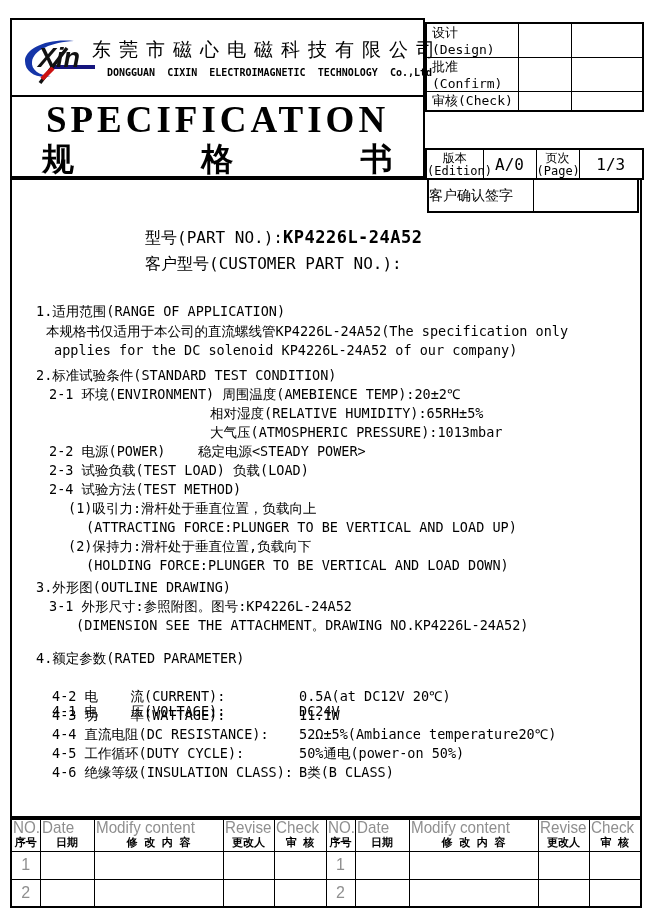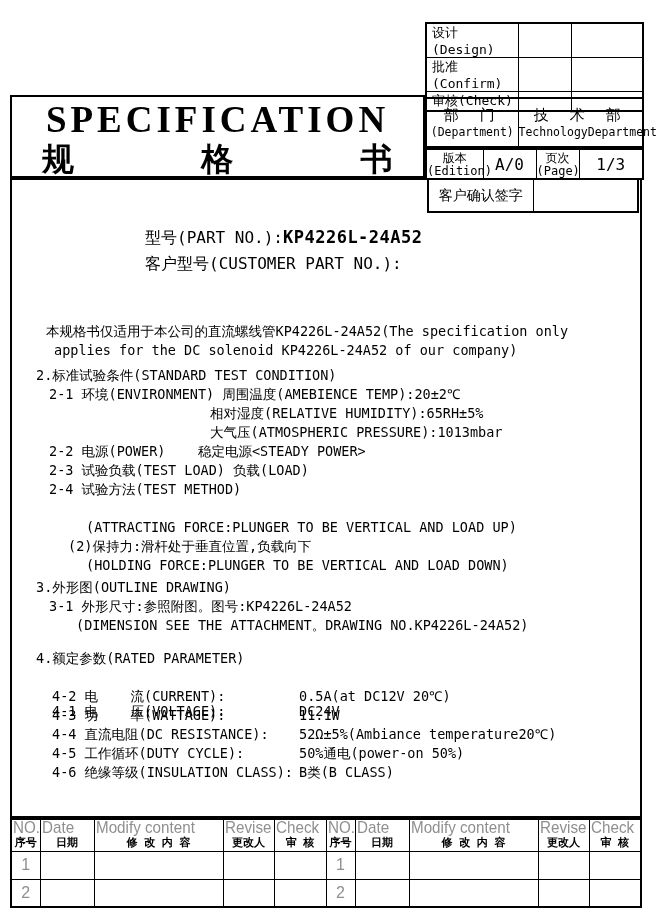--- a/index.html
+++ b/index.html
@@ -34,21 +34,21 @@
   .dept-row  { left:425px; top:97px;  width:217px; height:51px; }
   .dept-row td { text-align:center; }
   .cell-cn-lg { font-size:15px; letter-spacing:6px; display:block; }
   .cell-en-sm { font-size:11.5px; display:block; letter-spacing:0; }
   .edition-row { left:425px; top:148px; width:217px; height:32px; }
   .edition-row td { text-align:center; }
   .cell-cn-xs { font-size:12px; display:block; line-height:13px; }
   .cell-en-xs { font-size:12px; display:block; line-height:12px; }
   .cell-val   { font-size:16px;margin-top:39px; }
   .confirm-row { left:427px; top:178px; width:210px; height:35px; }
-  .confirm-row td { text-align:center; font-size:14px; }
+  .confirm-row td { text-align:left; font-size:14px; }
   .grid-outer { border:2px solid #000 !important; }
   
   .main-box { position:absolute; left:10px; top:178px; width:632px; height:640px;
               border:2px solid #000; }
   .abs { position:absolute; white-space:pre; }
   .cust { font-size:16px; line-height:22px; }
   .cust-val { font-size:17px; font-weight:bold; letter-spacing:0.5px; }
   .bline { font-size:13.5px; line-height:18px; }
   .param-label { display:inline-block; width:247px; white-space:pre; }
   .param-value { white-space:pre; }
@@ -62,20 +62,35 @@
   .rev-cn { position:absolute; left:0; right:0; bottom:1px; font-size:11px; text-align:center;
             white-space:nowrap; }
   .rev-no { font-family:"Liberation Sans",sans-serif; font-size:16px; color:#8f8f8f;
             text-align:center; vertical-align:middle; }
 </style>
 </head>
 <body>
 
 <div class="page">
 
+  <div class="company-box">
+    <div class="logo">
+      <svg viewBox="0 0 76 52" width="76" height="52">
+        <path d="M54 6 C 26 3 5 14 5 26 C 5 38 18 44 31 41 C 19 41 11 34 12 27 C 13 15 32 7 54 6 Z" fill="#1535a8"></path>
+        <rect x="33" y="30" width="42" height="4" fill="#15157e"></rect>
+        <line x1="47" y1="13" x2="20" y2="48" stroke="#111111" stroke-width="3.5"></line>
+        <line x1="33" y1="33" x2="22" y2="44" stroke="#cc1111" stroke-width="4.5"></line>
+        <text x="18" y="32" font-family="Liberation Sans, sans-serif" font-size="27" font-weight="bold" font-style="italic" fill="#111111">Xin</text>
+      </svg>
+    </div>
+    <div class="company-names">
+      <div class="company-cn">东莞市磁心电磁科技有限公司</div>
+      <div class="company-en">DONGGUAN  CIXIN  ELECTROIMAGNETIC  TECHNOLOGY  Co.,Ltd</div>
+    </div>
+  </div>
 
   <div class="spec-box">
     <div class="title-en">SPECIFICATION</div>
     <div class="title-cn">规 格 书</div>
   </div>
 
   <table class="grid approval grid-outer">
     <colgroup>
         <col style="width:92px">
         <col style="width:53px">
@@ -93,38 +108,20 @@
       <td></td>
     </tr>
     <tr>
       <td>审核(Check)</td>
       <td></td>
       <td></td>
     </tr>
   </tbody>
     </table>
 
-  <table class="grid dept-row grid-outer">
-    <colgroup>
-        <col style="width:92px">
-        <col style="width:125px">
-      </colgroup>
-    <tbody>
-        <tr>
-      <td>
-        <span class="cell-cn-lg">部 门</span>
-        <span class="cell-en-sm">(Department)</span>
-      </td>
-      <td>
-        <span class="cell-cn-lg">技 术 部</span>
-        <span class="cell-en-sm">TechnologyDepartment</span>
-      </td>
-    </tr>
-  </tbody>
-    </table>
 
   <table class="grid edition-row grid-outer">
     <colgroup>
         <col style="width:57px">
         <col style="width:53px">
         <col style="width:43px">
         <col style="width:64px">
       </colgroup>
     <tbody>
         <tr>
@@ -153,30 +150,32 @@
       <td></td>
     </tr>
   </tbody>
     </table>
 
   <div class="main-box">
 
     <div class="abs cust" style="left:133px; top:46px;"><span>型号(PART NO.):</span><span class="cust-val" style="">KP4226L-24A52</span></div>
     <div class="abs cust" style="left:133px; top:73px;">客户型号(CUSTOMER PART NO.):</div>
 
+    <div class="abs bline" style="left:24px;  top:122px;">1.适用范围(RANGE OF APPLICATION)</div>
     <div class="abs bline" style="left:34px;  top:142px;">本规格书仅适用于本公司的直流螺线管KP4226L-24A52(The specification only</div>
     <div class="abs bline" style="left:42px;  top:161px;">applies for the DC solenoid KP4226L-24A52 of our company)</div>
 
     <div class="abs bline" style="left:24px;  top:186px;">2.标准试验条件(STANDARD TEST CONDITION)</div>
     <div class="abs bline" style="left:37px;  top:205px;">2-1 环境(ENVIRONMENT) 周围温度(AMEBIENCE TEMP):20±2℃</div>
     <div class="abs bline" style="left:198px; top:224px;">相对湿度(RELATIVE HUMIDITY):65RH±5%</div>
     <div class="abs bline" style="left:198px; top:243px;">大气压(ATMOSPHERIC PRESSURE):1013mbar</div>
     <div class="abs bline" style="left:37px;  top:262px;">2-2 电源(POWER)    稳定电源&lt;STEADY POWER&gt;</div>
     <div class="abs bline" style="left:37px;  top:281px;">2-3 试验负载(TEST LOAD) 负载(LOAD)</div>
     <div class="abs bline" style="left:37px;  top:300px;">2-4 试验方法(TEST METHOD)</div>
+    <div class="abs bline" style="left:56px;  top:319px;">(1)吸引力:滑杆处于垂直位置，负载向上</div>
     <div class="abs bline" style="left:74px;  top:338px;">(ATTRACTING FORCE:PLUNGER TO BE VERTICAL AND LOAD UP)</div>
     <div class="abs bline" style="left:56px;  top:357px;">(2)保持力:滑杆处于垂直位置,负载向下</div>
     <div class="abs bline" style="left:74px;  top:376px;">(HOLDING FORCE:PLUNGER TO BE VERTICAL AND LOAD DOWN)</div>
 
     <div class="abs bline" style="left:24px;  top:398px;">3.外形图(OUTLINE DRAWING)</div>
     <div class="abs bline" style="left:37px;  top:417px;">3-1 外形尺寸:参照附图。图号:KP4226L-24A52</div>
     <div class="abs bline" style="left:64px;  top:436px;">(DIMENSION SEE THE ATTACHMENT。DRAWING NO.KP4226L-24A52)</div>
 
     <div class="abs bline" style="left:24px;  top:469px;">4.额定参数(RATED PARAMETER)</div>
     <div class="abs bline" style="left:40px;  top:488px;margin-top:34px;"><span class="param-label">4-1 电    压(VOLTAGE):</span><span class="param-value">DC24V</span></div>

